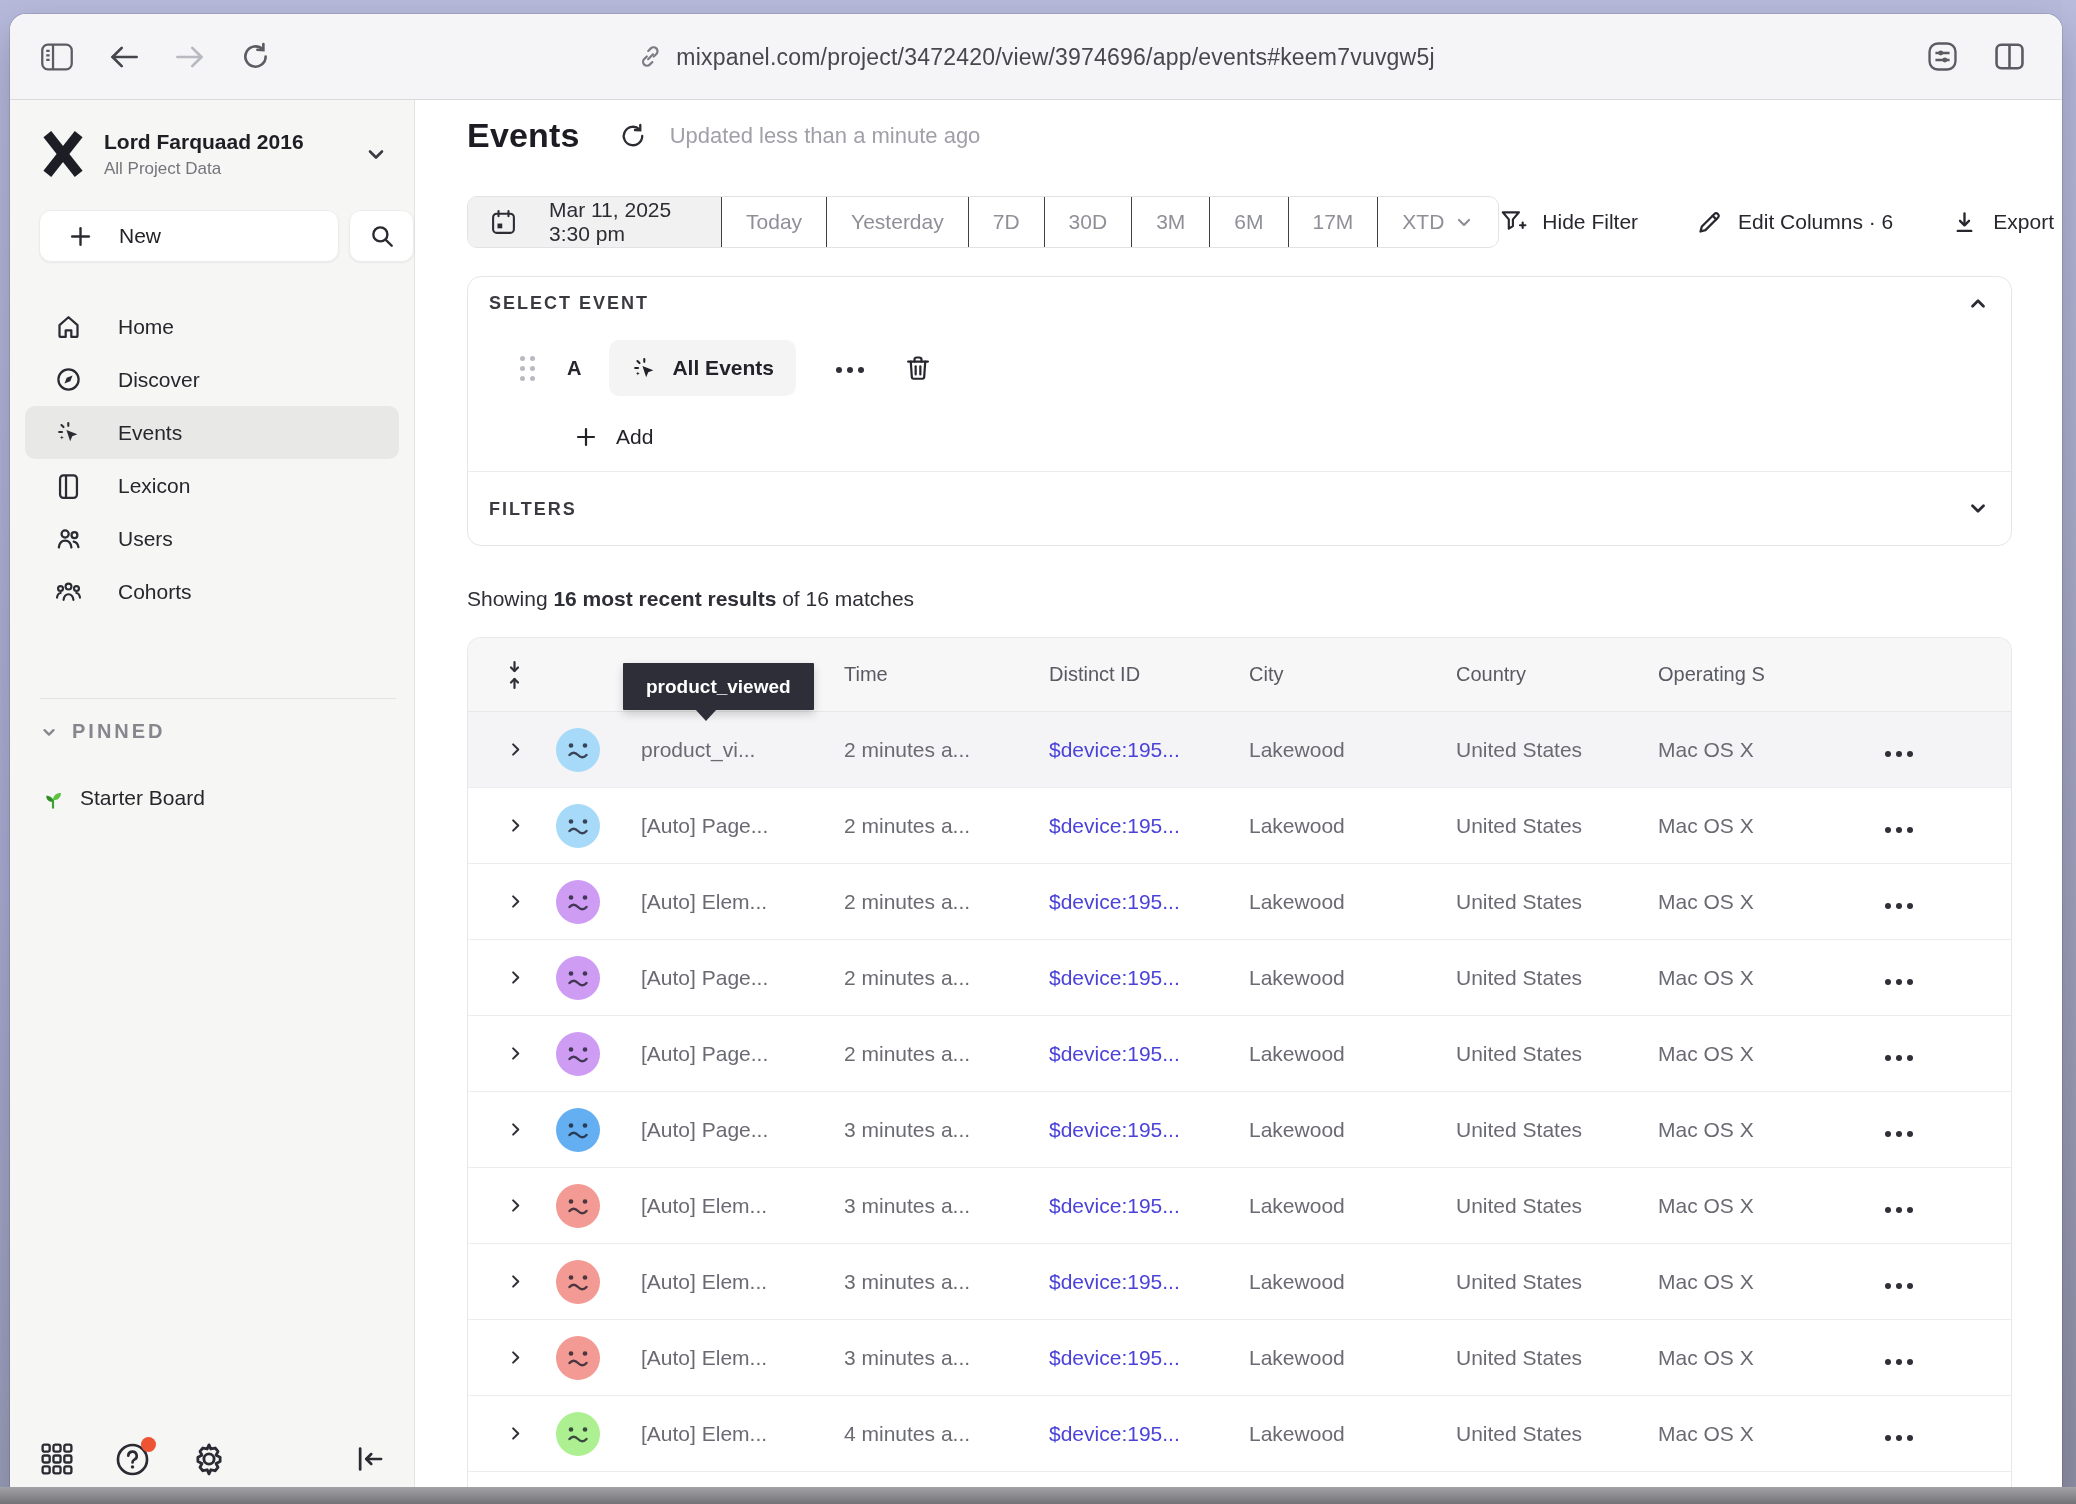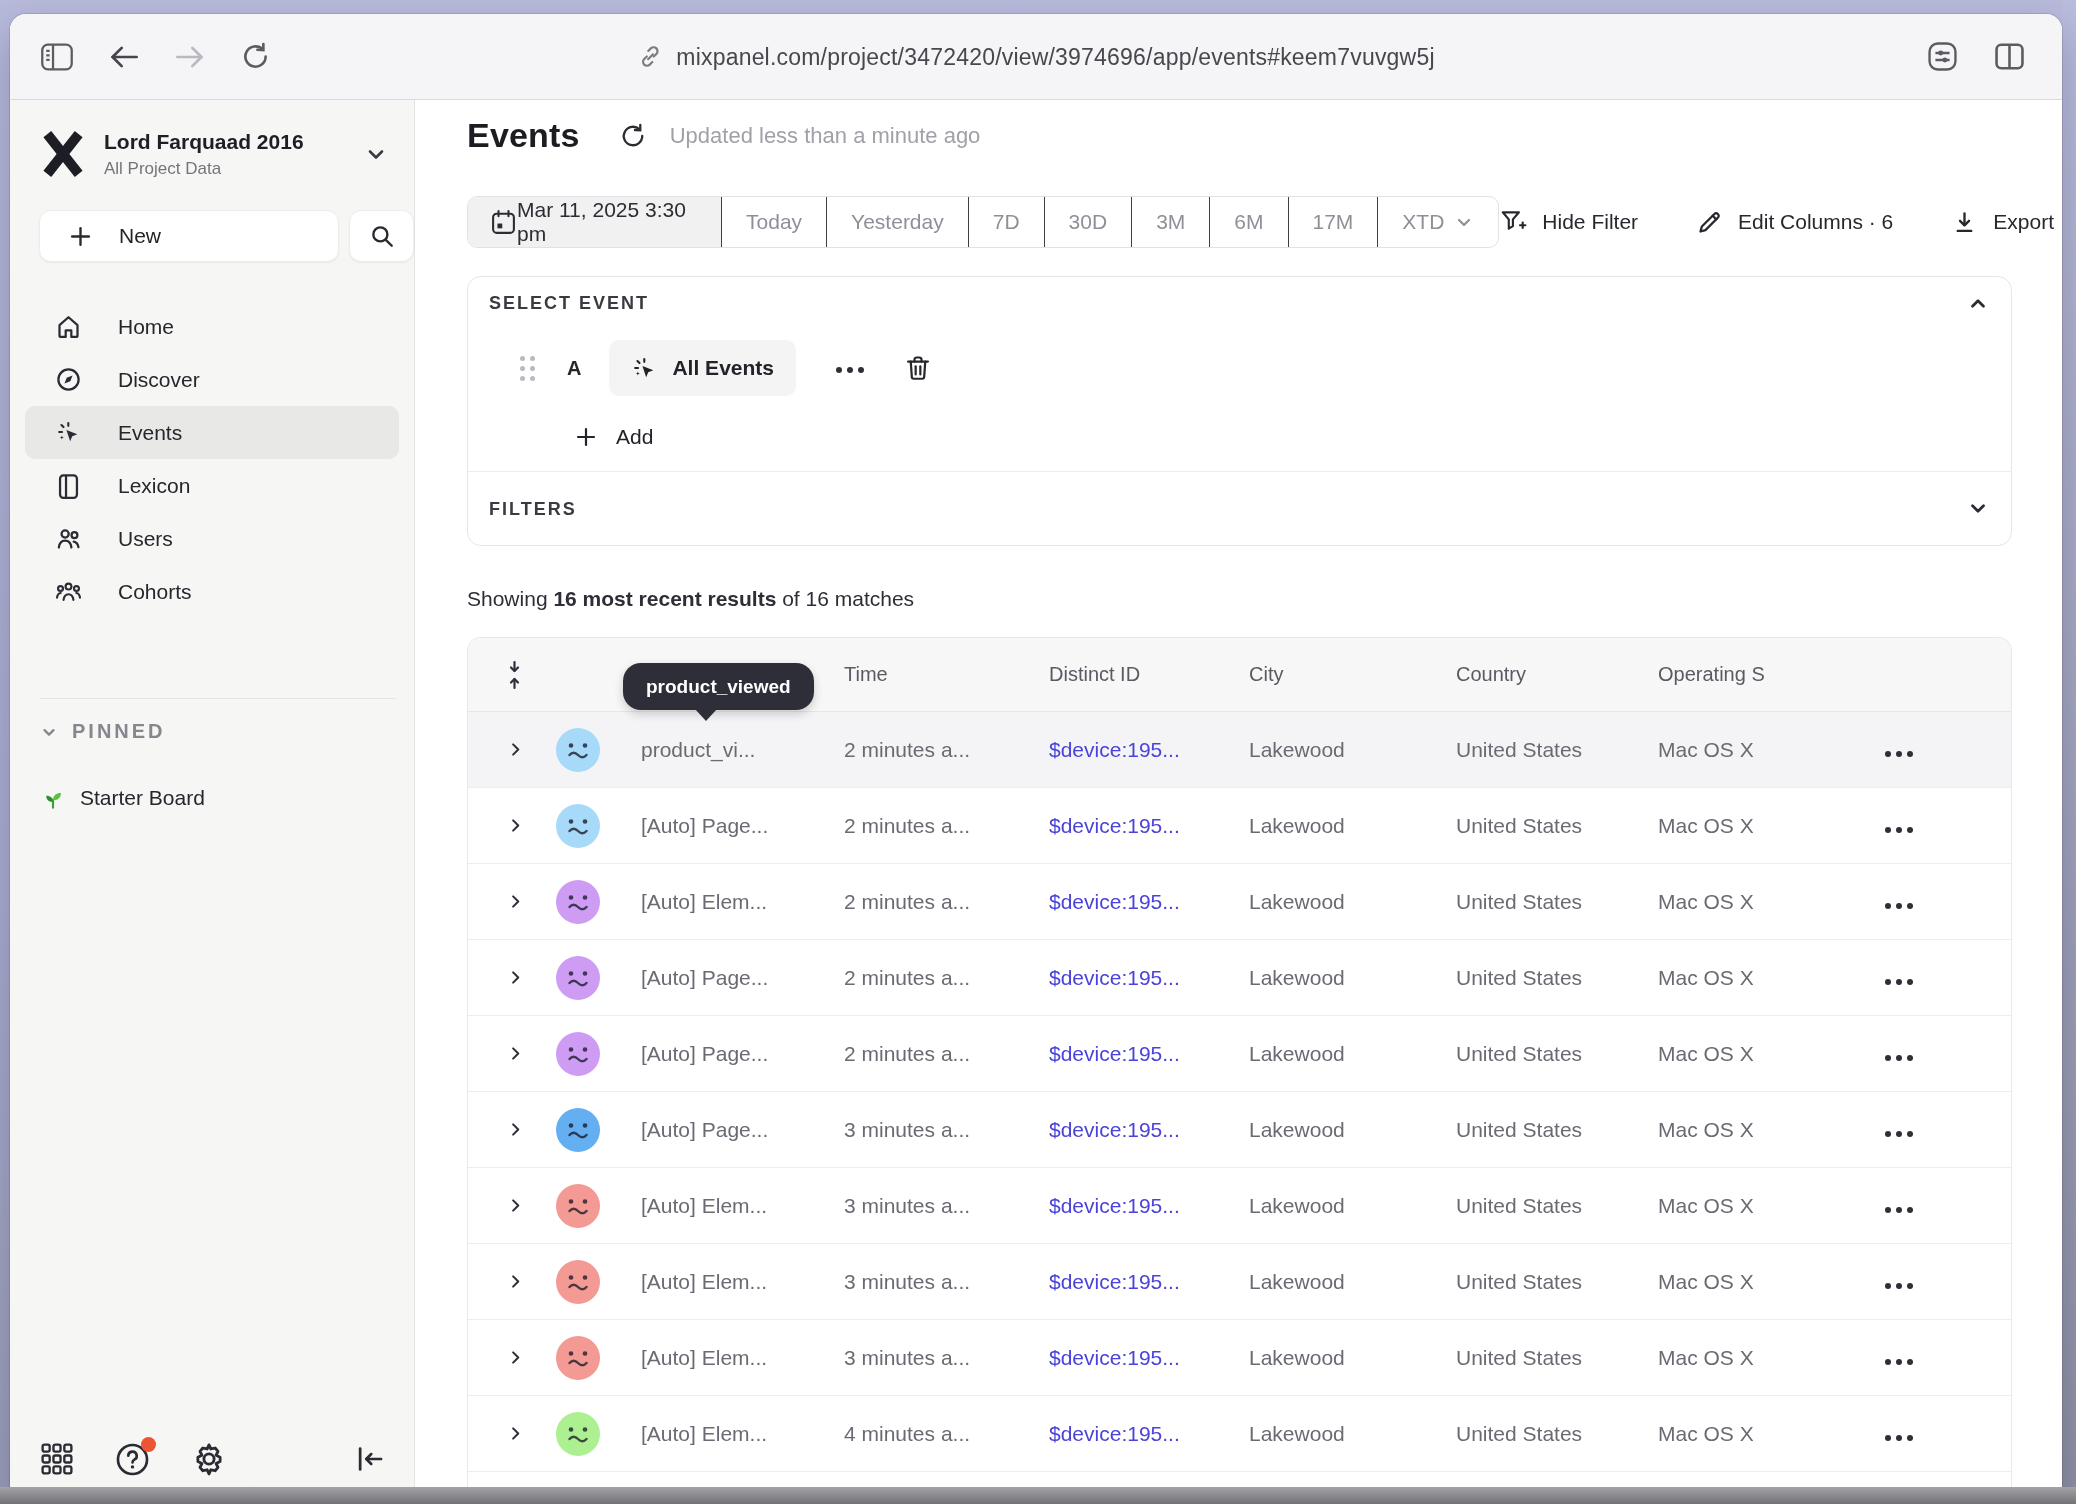--- a/index.html
+++ b/index.html
@@ -90,21 +90,21 @@
   .updated-text { margin-left:22px; font-size:22px; color:#a0a0a8; }
 
   .controls-row { position:absolute; left:52px; right:8px; top:96px; height:52px;
     display:flex; align-items:center; }
   .segmented { display:flex; height:52px; border:1px solid #e2e2e6; border-radius:10px;
     overflow:hidden; background:#fff; }
   .seg { display:flex; align-items:center; justify-content:center; padding:0 24px;
     font-size:21px; color:#8f8f98; border-left:1px solid #404040; cursor:pointer;
     white-space:nowrap; gap:10px; }
   .seg-date { border-left:none; background:#f1f1f2; color:#2c2c33; font-weight:500;
-    padding:0 22px; display:flex; align-items:center; gap:0; cursor:pointer; font-size:21px; }
+    padding:0 22px; display:flex; align-items:center; gap:32px; cursor:pointer; font-size:21px; }
   .seg .chev-sm { color:#8f8f98; }
   .ctrl-actions { margin-left:auto; display:flex; align-items:center; gap:58px; }
   .act-btn { display:flex; align-items:center; gap:15px; font-size:21px; font-weight:500;
     color:#27272e; cursor:pointer; white-space:nowrap; }
   .act-btn .ac-ic { color:#27272e; }
 
   
   .qcard { position:absolute; left:52px; top:176px; width:1545px; height:270px;
     border:1px solid #e6e6e9; border-radius:14px; background:#fff; }
   .qsection-label { font-size:18px; font-weight:700; letter-spacing:2px; color:#3a3a41; }
@@ -148,21 +148,21 @@
   .trow.hl { background:#f4f4f6; }
   .cell { font-size:21px; color:#6a6a73; white-space:nowrap; overflow:hidden; }
   .c-exp { padding-left:38px; color:#2f2f38; }
   .avatar { width:44px; height:44px; border-radius:50%; display:flex; align-items:center;
     justify-content:center; }
   .c-id { color:#4b43d9; }
   .c-k { padding-left:24px; }
 
   
   .tooltip { position:absolute; left:208px; top:563px; height:47px; background:#2e2e38;
-    color:#fff; border-radius:18px; display:flex; align-items:center; padding:0 23px;
+    color:#fff; border-radius:1px; display:flex; align-items:center; padding:0 23px;
     font-size:19px; font-weight:700; z-index:30; box-shadow:0 4px 10px rgba(0,0,0,.18); }
   .tooltip::after { content:""; position:absolute; left:72px; top:100%; margin-top:-1px;
     border:11px solid transparent; border-top:12px solid #2e2e38; border-bottom:0; }
 </style>
 </head>
 <body>
 
 <div class="desktop-strip-right"></div>
 
 <div class="window">

